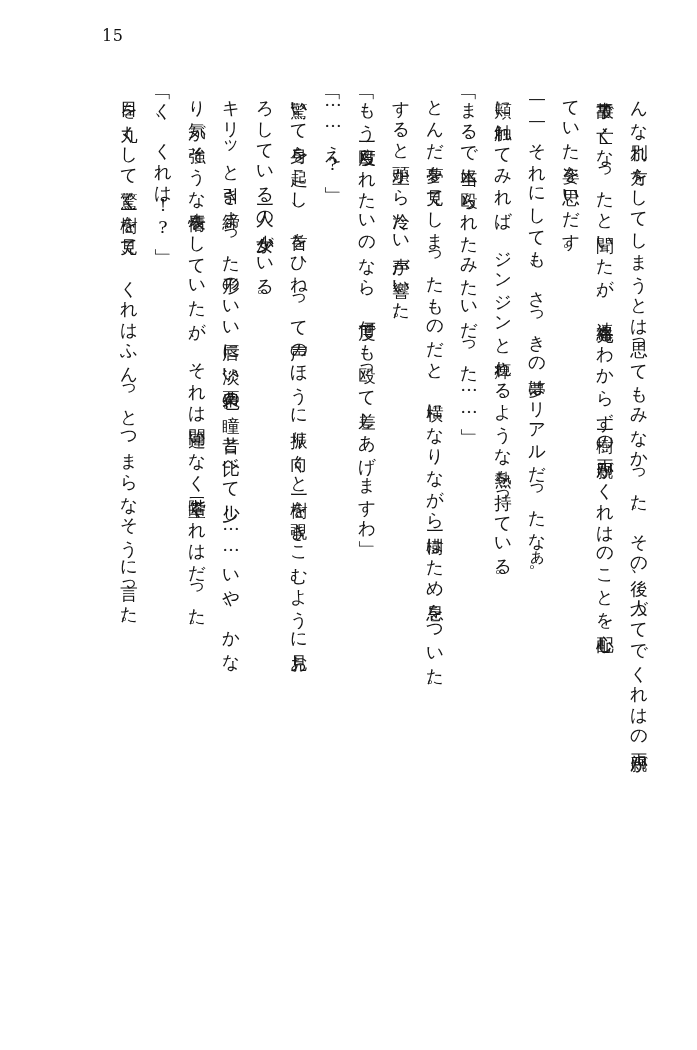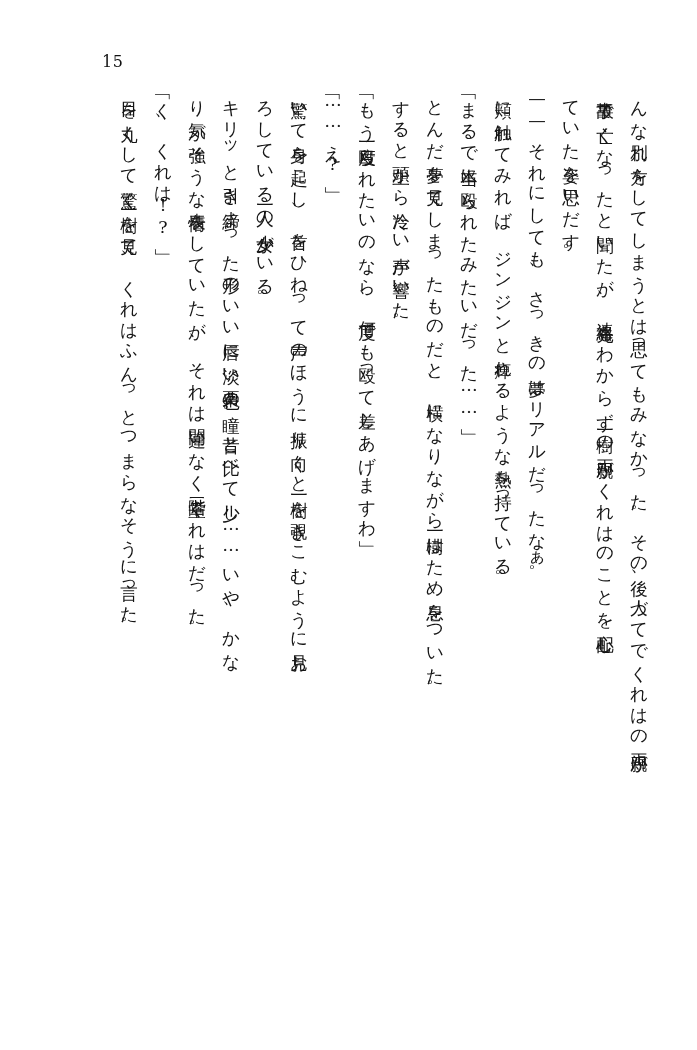--- a/index.html
+++ b/index.html
@@ -16,21 +16,21 @@
   }
   .page {
     position: relative;
     width: 697px;
     height: 1050px;
     background: #ffffff;
     box-sizing: border-box;
   }
   .page-number {
     position: absolute;
-    top: 52px;
+    top: 26px;
     left: 102px;
     font-size: 16px;
     font-family: "DejaVu Serif", "Liberation Serif", serif;
     color: #111;
     letter-spacing: 0.5px;
   }
   .text-block {
     position: absolute;
     top: 88px;
     left: 56px;

